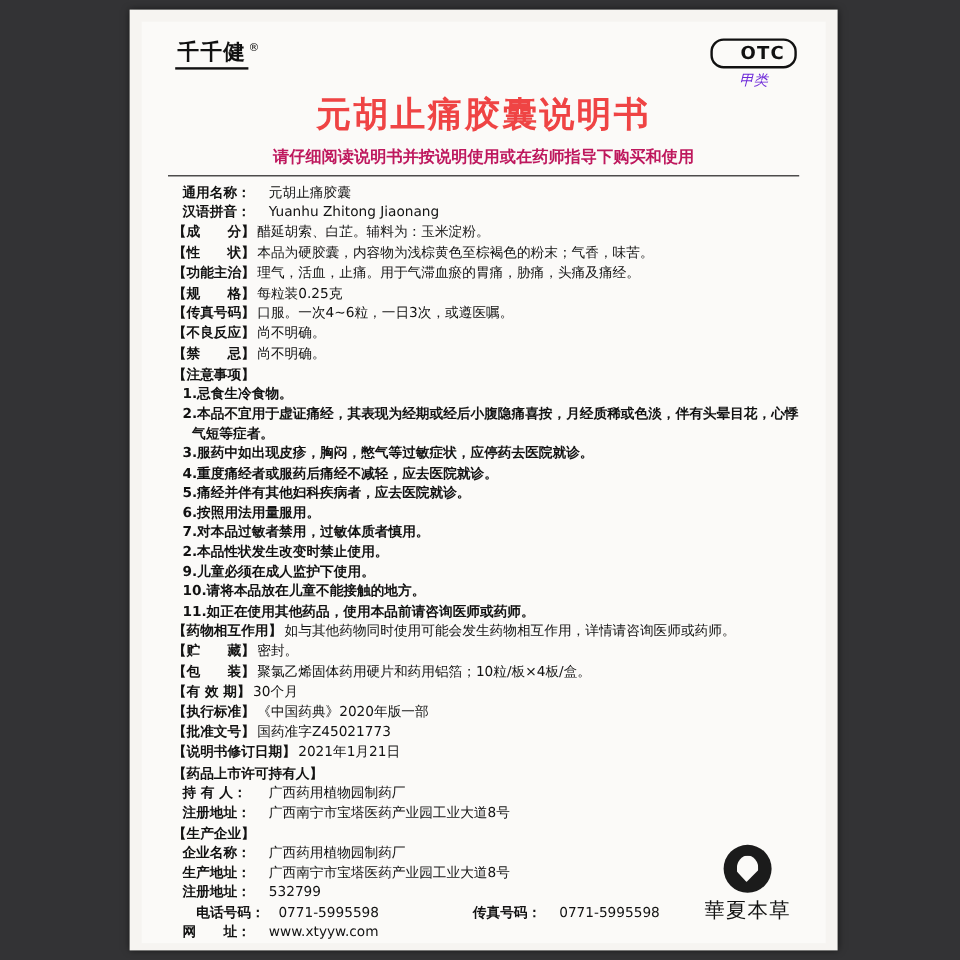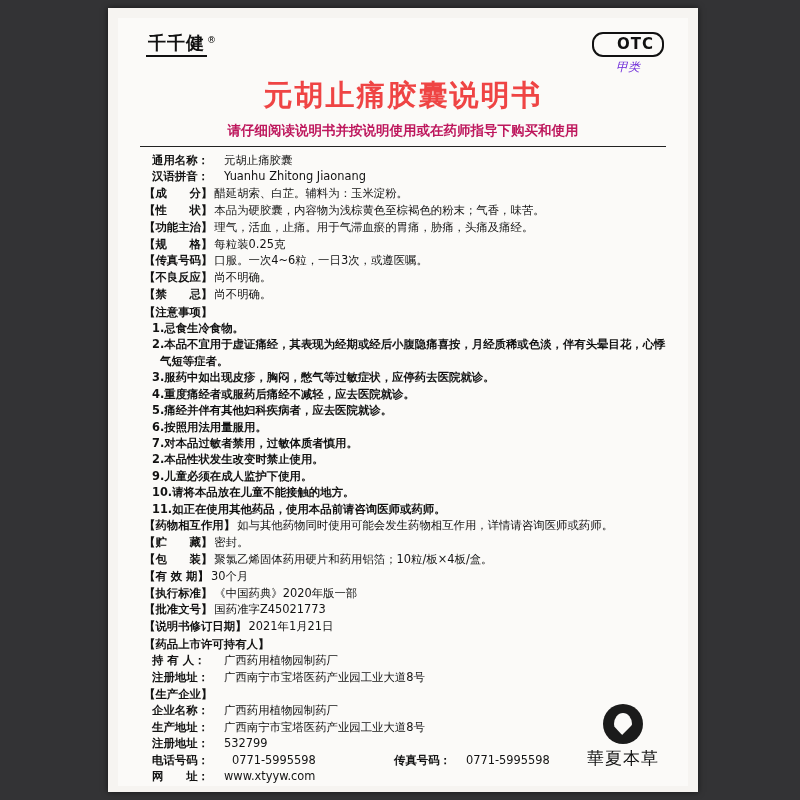--- a/index.html
+++ b/index.html
@@ -318,21 +318,21 @@
         <div class="sub-row">
           <span class="sub-lab">生产地址：</span>
           <span class="sub-val">广西南宁市宝塔医药产业园工业大道8号</span>
         </div>
         <div class="sub-row">
           <span class="sub-lab">注册地址：</span>
           <span class="sub-val">532799</span>
         </div>
         <div class="two-col">
           <div class="c1">
-            <span class="sub-lab" style="padding-left:8px;width:80px;">电话号码：</span>
+            <span class="sub-lab" style="padding-left:8px;width:80px;text-align:center;">电话号码：</span>
             <span class="sub-val">0771-5995598</span>
           </div>
           <div class="c2">
             <span class="sub-lab" style="width:72px;">传真号码：</span>
             <span class="sub-val">0771-5995598</span>
           </div>
         </div>
         <div class="sub-row">
           <span class="sub-lab">网　　址：</span>
           <span class="sub-val">www.xtyyw.com</span>

